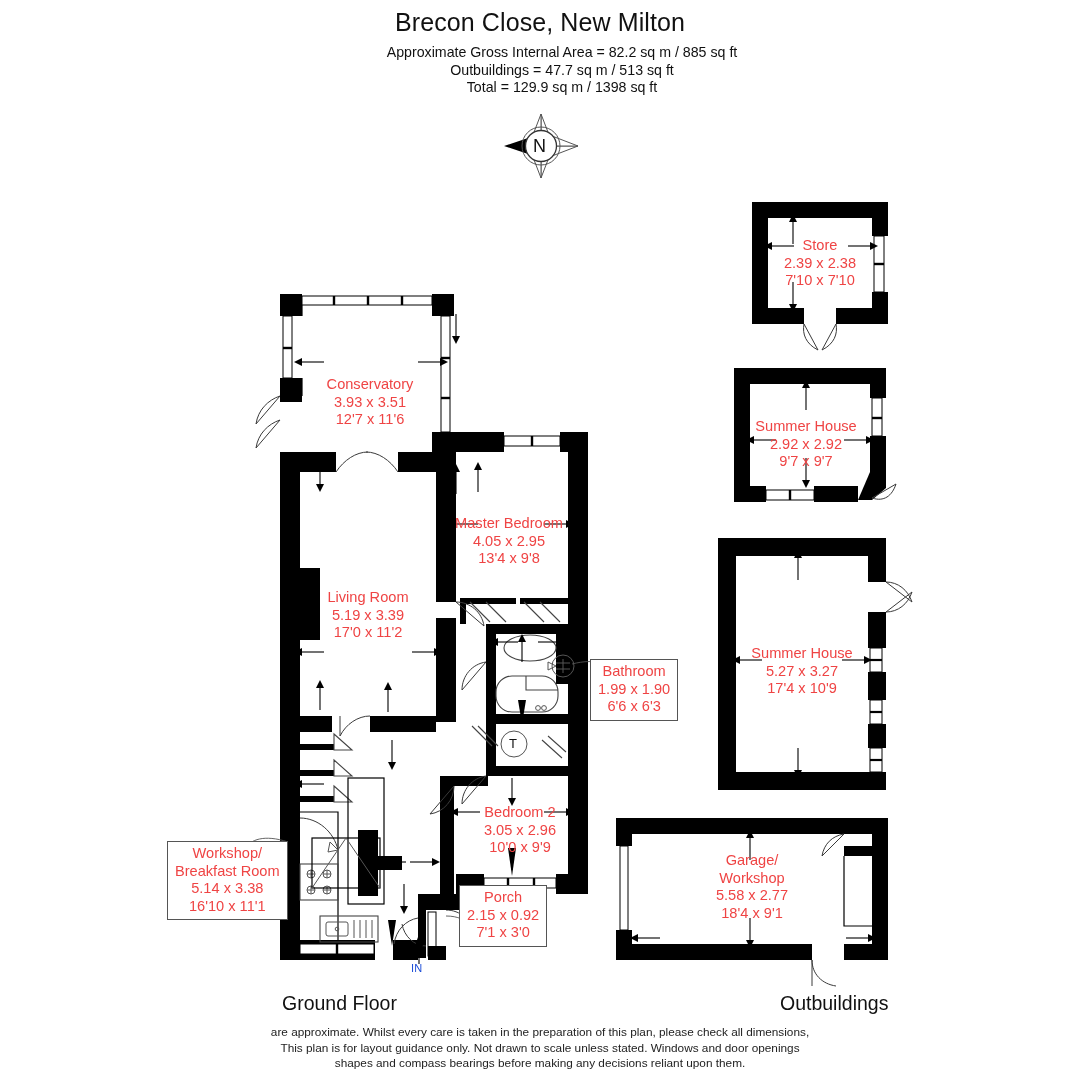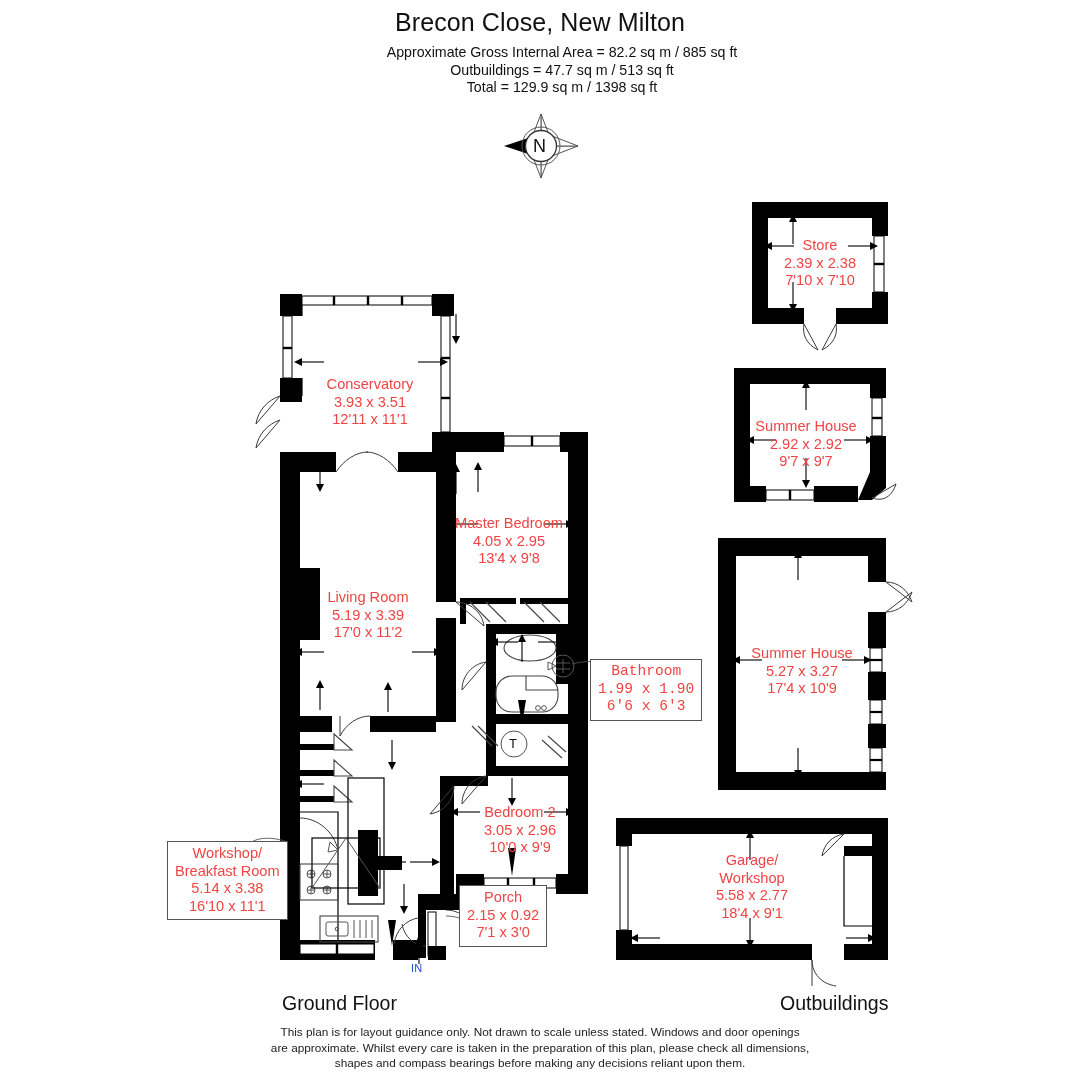--- a/index.html
+++ b/index.html
@@ -425,36 +425,36 @@
     </g>
 
     <path class="lead" d="M572,664 C596,658 606,664 610,672"></path>
     <path class="lead" d="M288,842 C264,834 250,840 246,848"></path>
     <path class="lead" d="M446,916 C458,916 466,920 470,926"></path>
   </svg>
 
   <div class="rlabel" style="left:300px;top:376px;width:140px;">
     <span class="nm">Conservatory</span>
     <span class="dm">3.93 x 3.51</span>
-    <span class="dm">12'11 x 11'1</span>
+    <span class="dm">12'7 x 11'6</span>
   </div>
 
   <div class="rlabel" style="left:296px;top:589px;width:144px;">
     <span class="nm">Living Room</span>
     <span class="dm">5.19 x 3.39</span>
     <span class="dm">17'0 x 11'2</span>
   </div>
 
   <div class="rlabel" style="left:438px;top:515px;width:142px;">
     <span class="nm">Master Bedroom</span>
     <span class="dm">4.05 x 2.95</span>
     <span class="dm">13'4 x 9'8</span>
   </div>
 
-  <div class="rlabel boxed" style="left:590px;top:659px;font-family:Liberation Mono, monospace;">
+  <div class="rlabel boxed" style="left:590px;top:659px;">
     <span class="nm">Bathroom</span>
     <span class="dm">1.99 x 1.90</span>
     <span class="dm">6'6 x 6'3</span>
   </div>
 
   <div class="rlabel" style="left:450px;top:804px;width:140px;">
     <span class="nm">Bedroom 2</span>
     <span class="dm">3.05 x 2.96</span>
     <span class="dm">10'0 x 9'9</span>
   </div>
@@ -497,19 +497,19 @@
     <span class="dm">18'4 x 9'1</span>
   </div>
 
   <div class="tlabel" style="left:509px;top:736px;">T</div>
   <div class="inlabel" style="left:411px;top:962px;">IN</div>
 
   <div class="floorcap" style="left:282px;top:992px;">Ground Floor</div>
   <div class="floorcap" style="left:780px;top:992px;">Outbuildings</div>
 
   <div class="disclaimer" style="top:1025px;">
+    <div>are approximate. Whilst every care is taken in the preparation of this plan, please check all dimensions,</div>
     <div>This plan is for layout guidance only. Not drawn to scale unless stated. Windows and door openings</div>
-    <div>are approximate. Whilst every care is taken in the preparation of this plan, please check all dimensions,</div>
     <div>shapes and compass bearings before making any decisions reliant upon them.</div>
   </div>
 
   <div style="position:absolute;left:533px;top:136px;font-size:18px;color:#111;">N</div>
 </div>
 
 </body></html>

